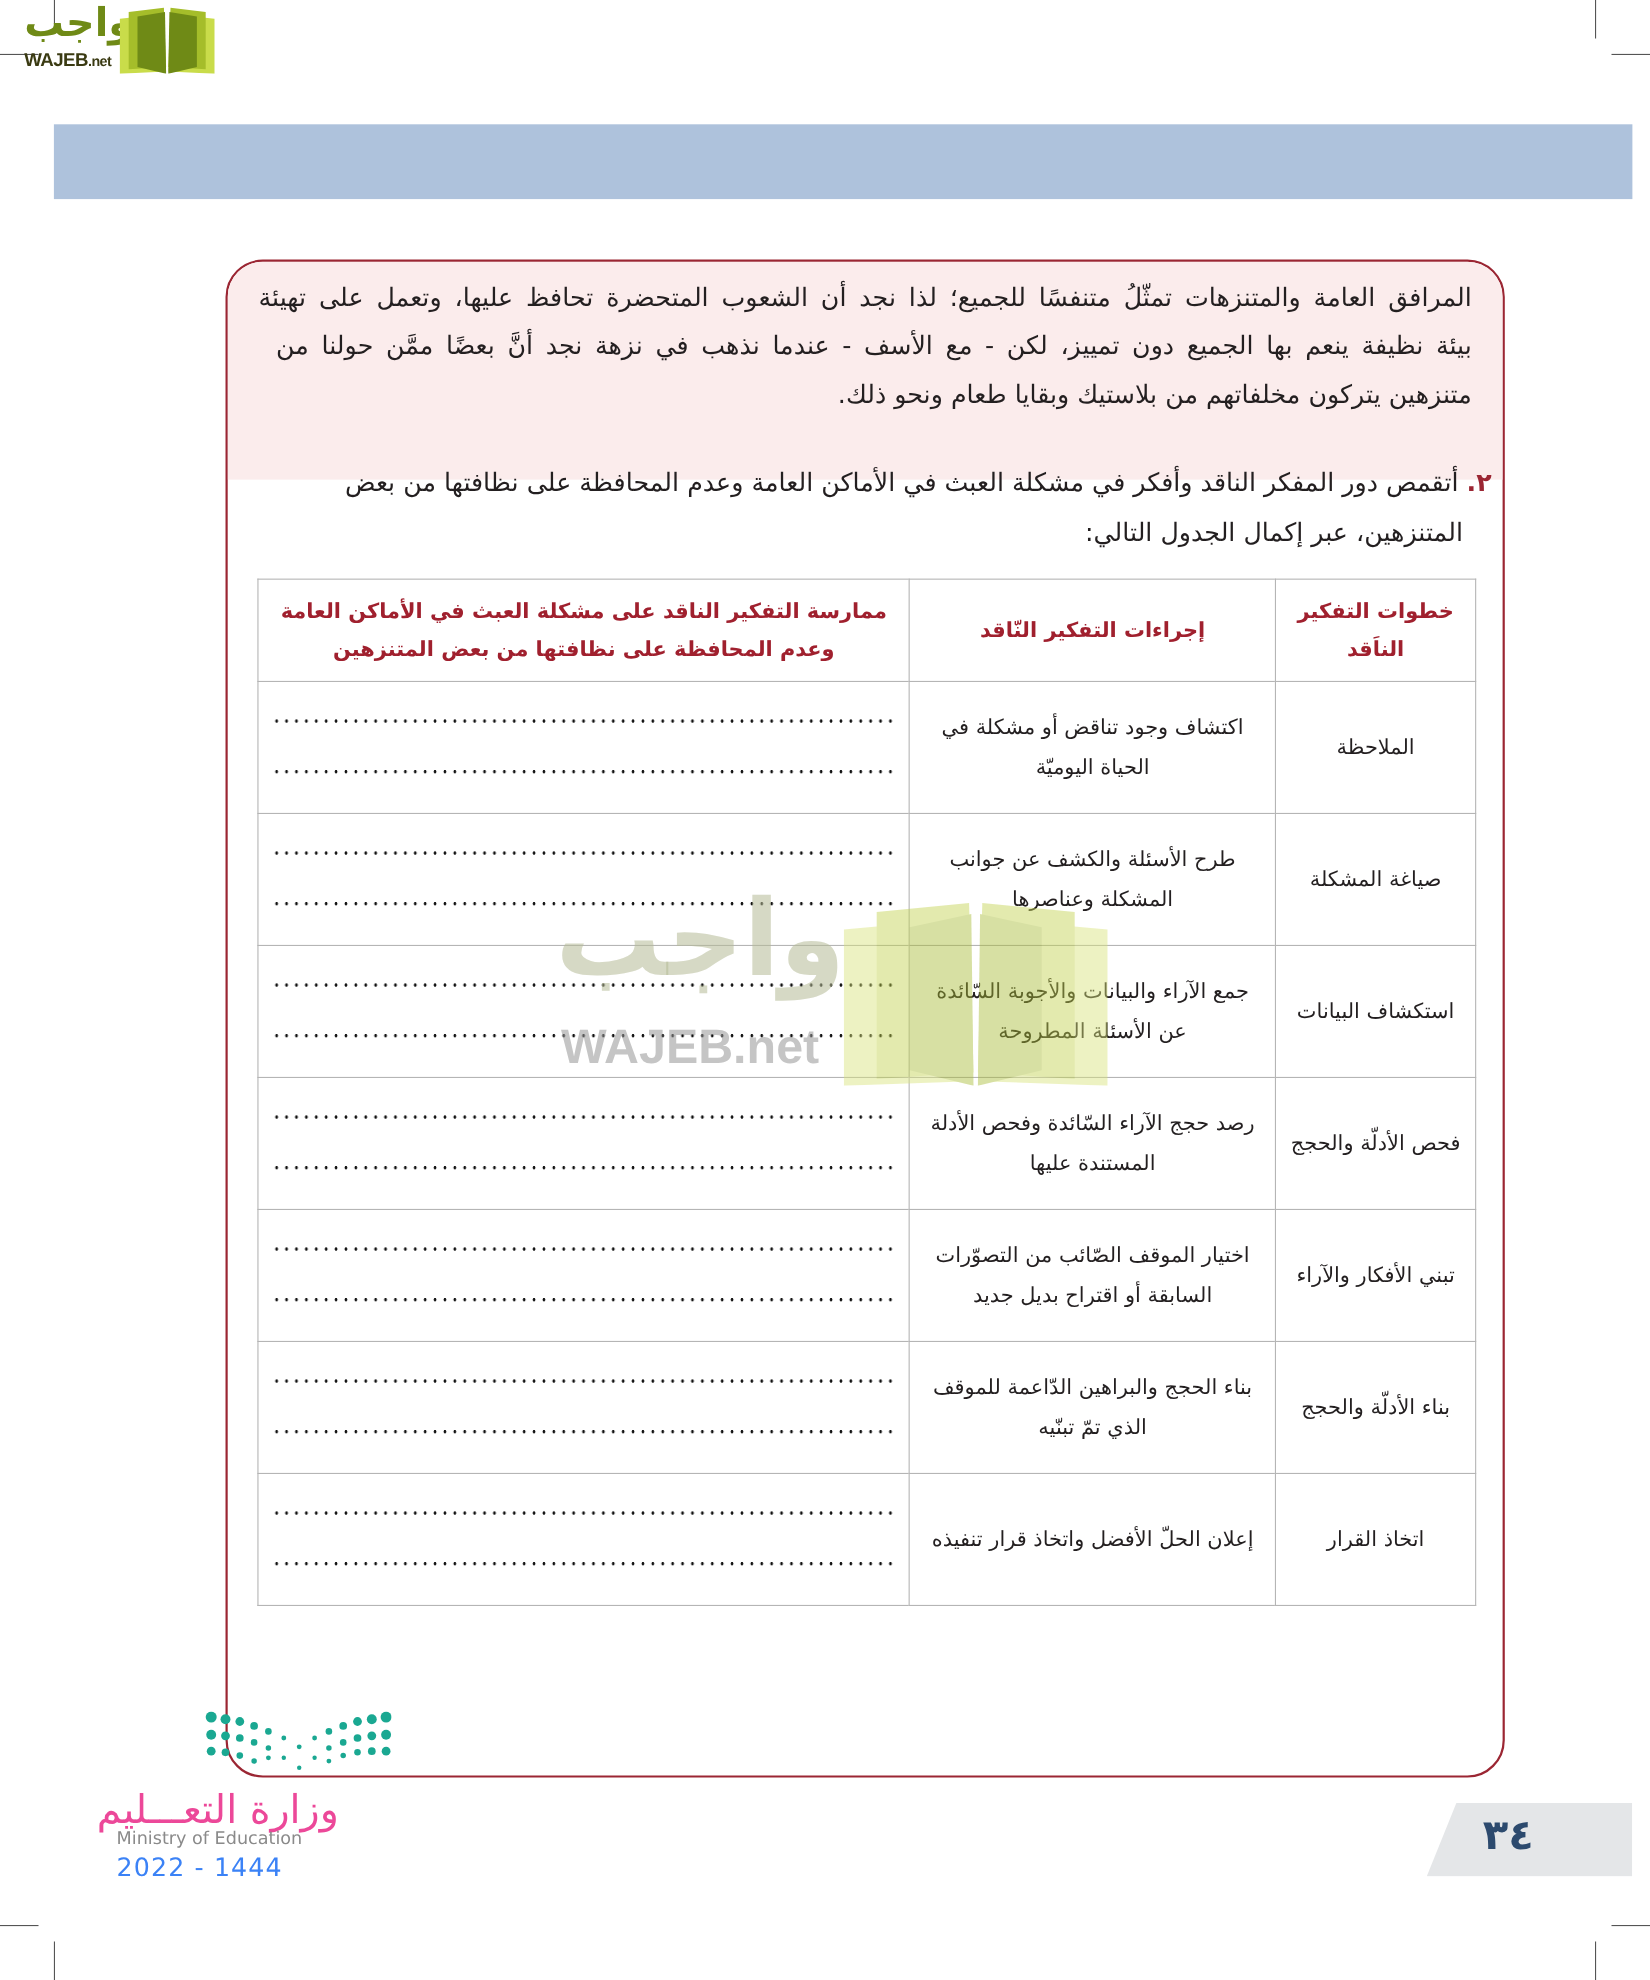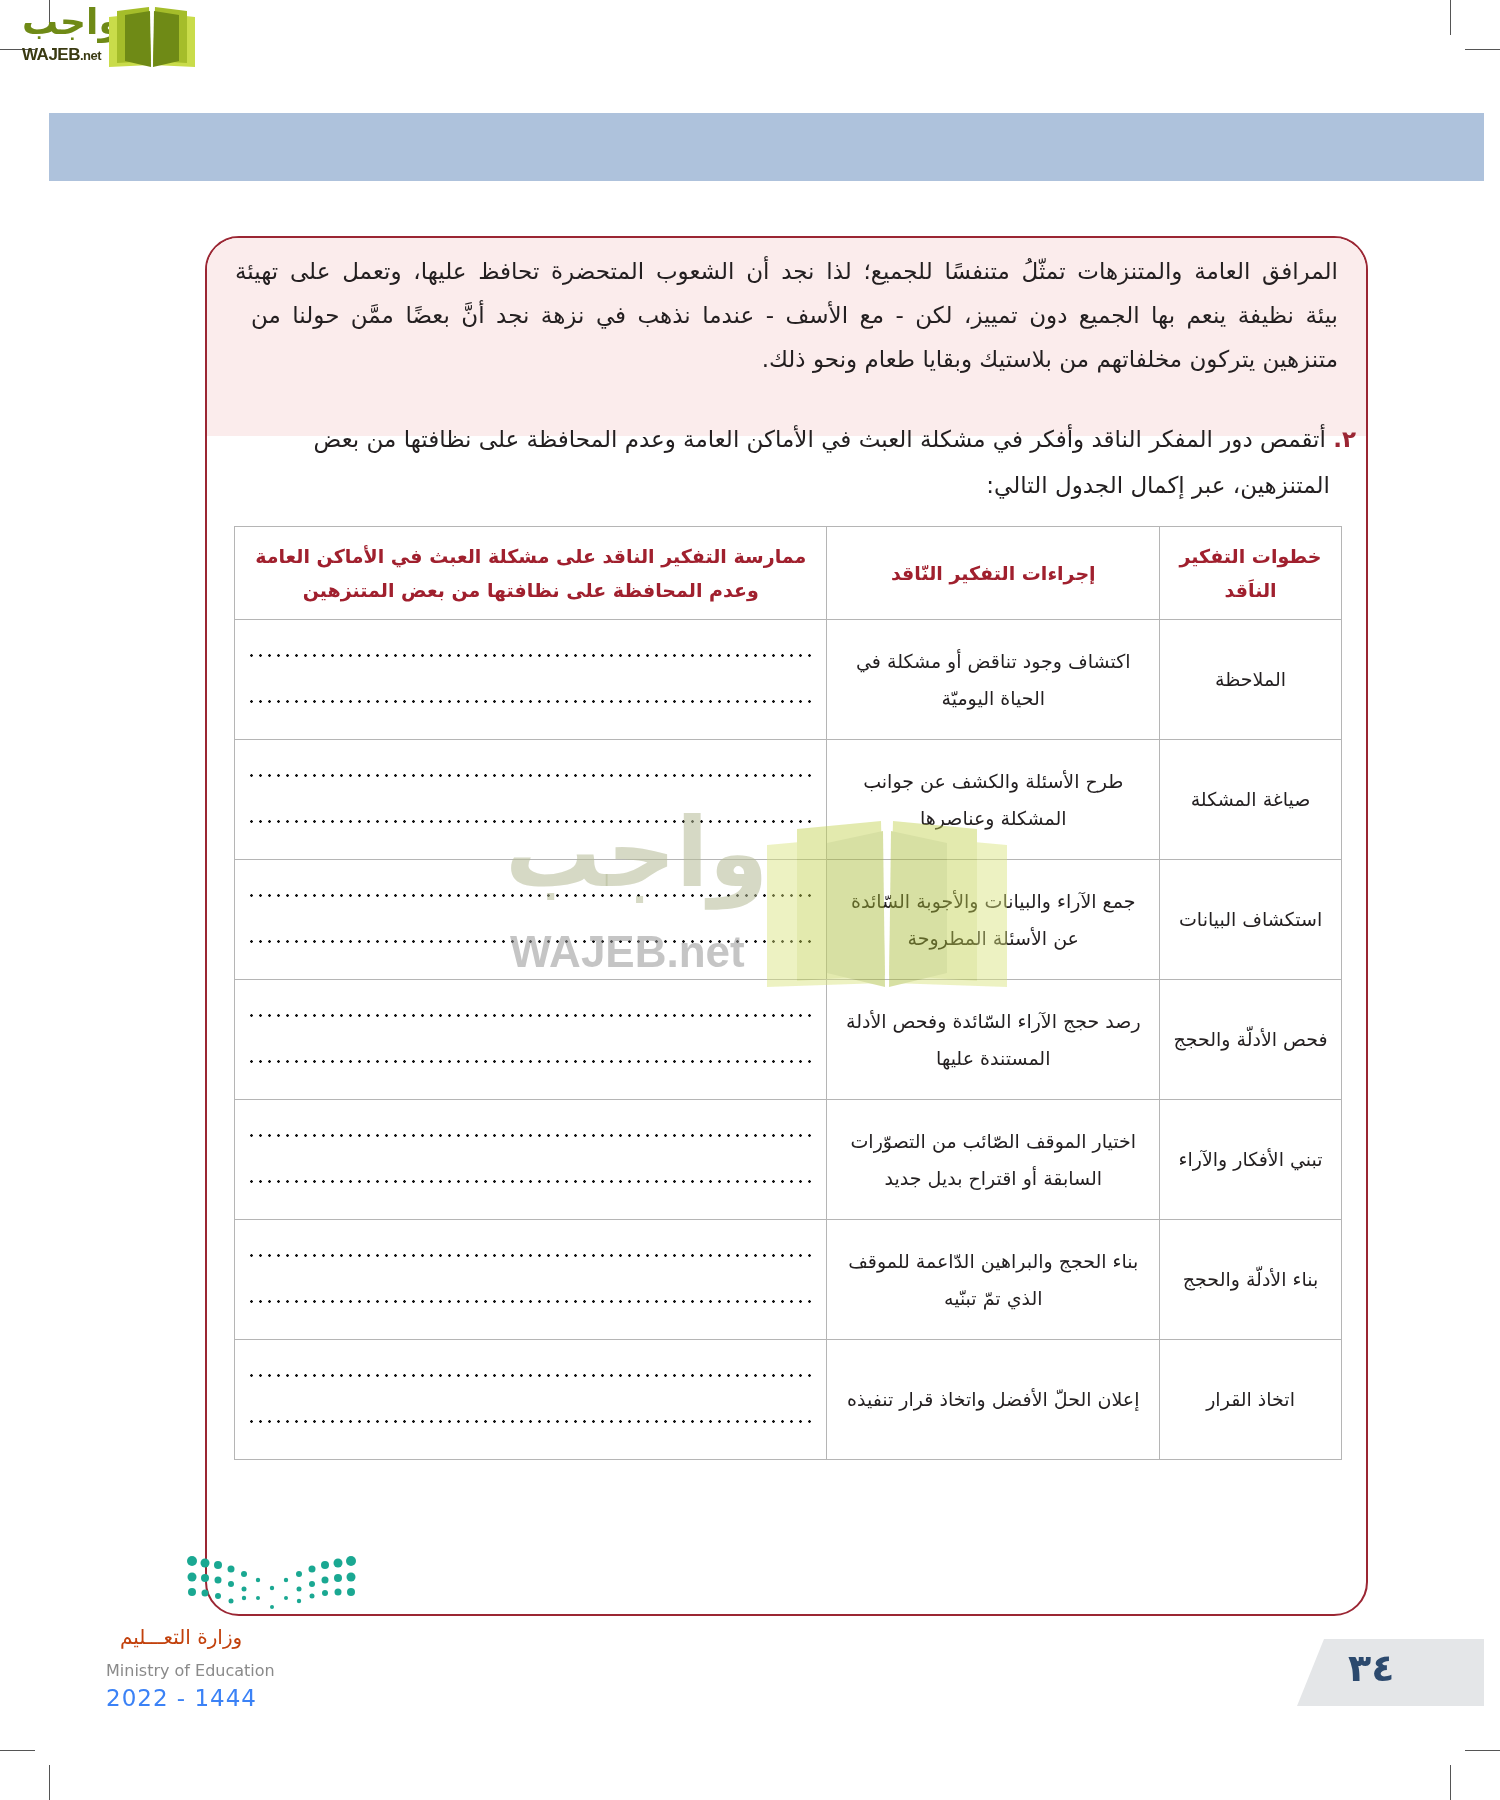--- a/index.html
+++ b/index.html
@@ -40,21 +40,21 @@
       background-image: radial-gradient(circle, #111 1.2px, transparent 1.5px); background-size: 9px 3px; background-repeat: repeat-x; }
 
     
     .watermark { position: absolute; left: 505px; top: 815px; width: 500px; height: 180px; pointer-events: none; }
     .watermark .wm-ar { position: absolute; left: 0; top: -18px; font-size: 96px; font-weight: bold; color: rgba(180,185,150,0.55); direction: rtl; }
     .watermark .wm-en { position: absolute; left: 5px; top: 112px; font-size: 44px; font-weight: bold; color: rgba(150,150,150,0.55); font-family: "Liberation Sans", sans-serif; }
     .watermark svg { position: absolute; left: 262px; top: 0; }
 
     
     .moe-dots { position: absolute; left: 186px; top: 1556px; }
-    .moe-ar { position: absolute; left: 120px; top: 1625px; font-size: 20px; color: #c2410c; direction: rtl; }
+    .moe-ar { position: absolute; left: 88px; top: 1625px; font-size: 36px; color: #ec4899; direction: rtl; }
     .moe-en { position: absolute; left: 106px; top: 1661px; font-size: 16px; color: #8a8a8a; font-family: "DejaVu Sans", sans-serif; }
     .moe-year { position: absolute; left: 106px; top: 1685px; font-size: 23px; color: #3b82f6; font-family: "DejaVu Sans", sans-serif; letter-spacing: 1px; }
 
     .page-tab { position: absolute; left: 1297px; top: 1639px; width: 187px; height: 67px; background: #e4e6e8;
       clip-path: polygon(27px 0, 100% 0, 100% 100%, 0 100%); }
     .page-num { position: absolute; left: 1348px; top: 1646px; font-size: 38px; font-weight: bold; color: #2c4a6e; direction: rtl; }
   </style>
 </head>
 <body>
 

